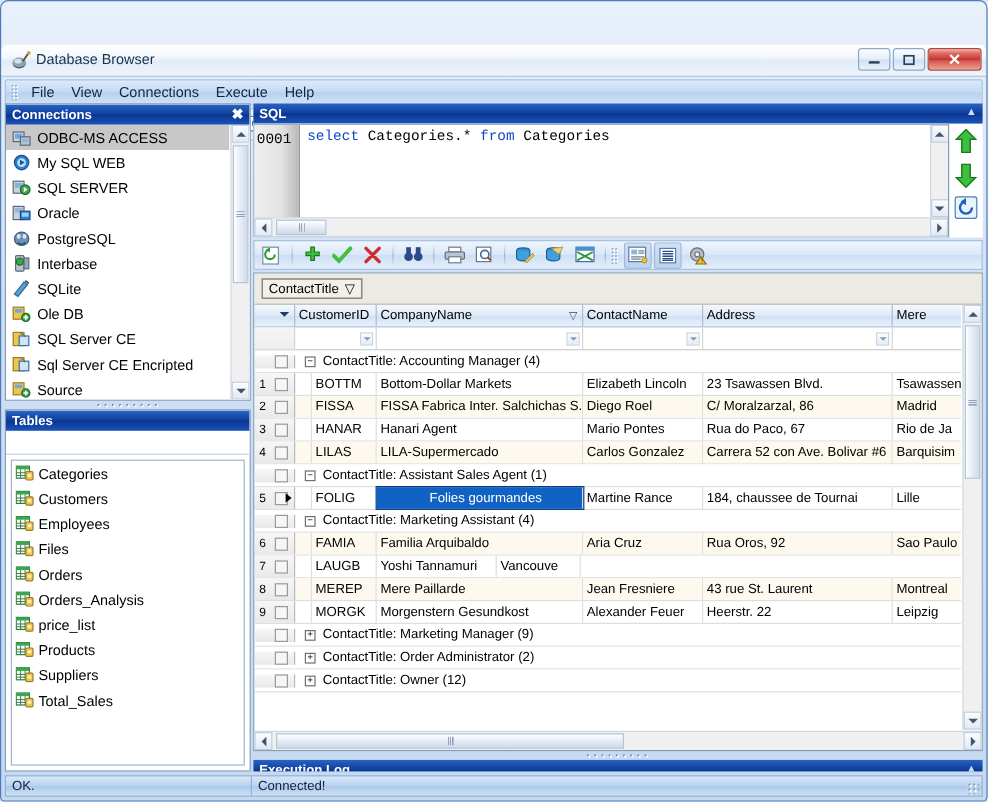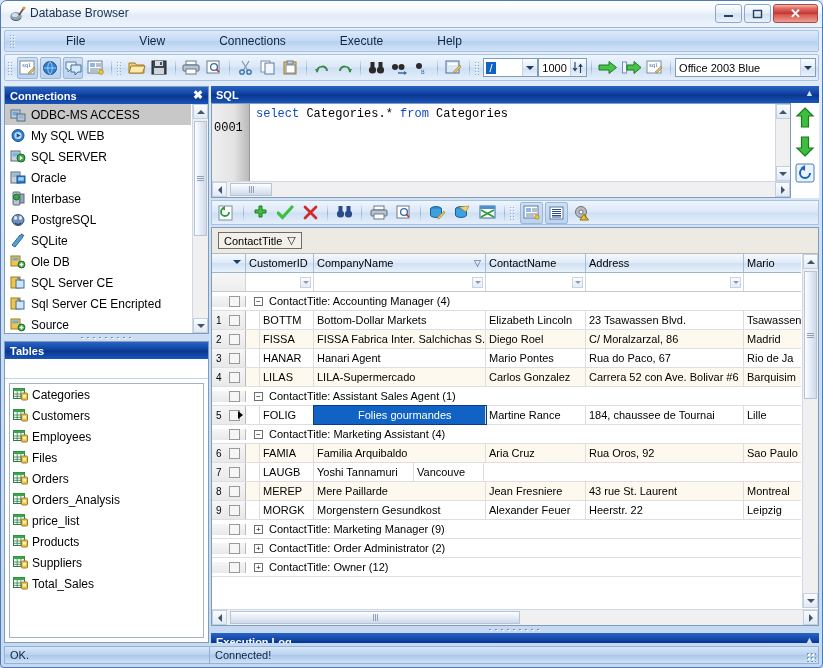--- a/index.html
+++ b/index.html
@@ -15,20 +15,21 @@
     border:1px solid #4f7ab5;
     border-radius:7px 7px 4px 4px;
     overflow:hidden;
   }
   
   .titlebar {
     height:27px; position:relative;
     background: linear-gradient(180deg,#ffffff 0%, #f3f7fc 40%, #e2ebf8 55%, #eef4fc 100%);
     border-bottom:1px solid #9ab6d9;
     border-radius:6px 6px 0 0;
+    margin-top:36px;
   }
   .titlebar .tb-icon {
     position:absolute; left:8px; top:5px; width:17px; height:17px;
   }
   .titlebar .tb-title {
     position:absolute; left:29px; top:5px;
     font-size:12px; color:#15314f; white-space:nowrap;
   }
   .wbtns { position:absolute; right:4px; top:3px; display:flex; gap:2px; }
   .wbtn {
@@ -47,21 +48,21 @@
   .menubar {
     height:22px; margin:2px 3px 0 3px;
     background: linear-gradient(180deg,#ddeafa 0%, #c3d9f3 50%, #b6d0ef 51%, #d3e3f8 100%);
     border:1px solid #a7c2e2; border-radius:2px;
     display:flex; align-items:center; padding-left:4px;
   }
   .grip { width:6px; height:14px; margin-right:4px;
     background-image: radial-gradient(#ffffff 35%, transparent 36%), radial-gradient(#8fa9c8 35%, transparent 36%);
     background-size:3px 3px; background-position:1px 1px, 0 0;
   }
-  .menu-item { padding:2px 7px; font-size:12px; color:#0d2444; cursor:default;margin-left:40px; }
+  .menu-item { padding:2px 7px; font-size:12px; color:#0d2444; cursor:default; }
   
   .toolbar {
     height:27px; margin:2px 3px 0 3px;
     background: linear-gradient(180deg,#eef5fd 0%, #dbe8f8 48%, #cddff4 52%, #e5effb 100%);
     border:1px solid #a7c2e2; border-radius:2px;
     display:flex; align-items:center; padding:0 2px;
   }
   .tbtn {
     width:23px; height:22px; margin:0 1px;
     display:flex; align-items:center; justify-content:center;
@@ -135,21 +136,21 @@
   .tri-rt { width:0;height:0;border-top:4px solid transparent;border-bottom:4px solid transparent;border-left:4px solid #44556b; }
   
   .tbl-search { height:20px; border-bottom:1px solid #c3d2e4; background:#fff; }
   .tbl-list { flex:1; margin:4px; border:1px solid #9fb4cc; background:#fff; overflow:hidden; }
   .titem { height:21px; display:flex; align-items:center; padding-left:3px; font-size:12px; }
   .titem .tico { width:17px; height:15px; margin-right:2px; flex:0 0 17px; }
   .gutter { width:38px; flex:0 0 38px;
     background: linear-gradient(90deg,#efefef 0%, #e3e3e3 60%, #b9b9b9 100%);
     border-right:1px solid #9a9a9a;
     font-family:"Liberation Mono", monospace; font-size:12px; color:#000;
-    padding-top:16px;
+    padding-top:4px;
   }
   .gutter div { height:16px; line-height:16px; padding-left:2px; }
   .code { flex:1; font-family:"Liberation Mono", monospace; font-size:12px; padding-top:2px; padding-left:6px; white-space:pre; }
   .code .kw { color:#1449c4; }
   .code div { height:16px; line-height:16px; }
   .hscroll { height:16px; flex:0 0 16px; background:#f0f0f0; border-top:1px solid #cfd9e6;
     display:flex; align-items:center; position:relative; }
   .hs-arrow { width:15px; height:15px; display:flex; align-items:center; justify-content:center;
     background: linear-gradient(180deg,#fbfdfe,#e1e9f4); border:1px solid #c2cfe0; }
   .hs-thumb { position:absolute; left:18px; width:42px; height:13px; top:1px;
@@ -496,37 +497,37 @@
                     <rect x="2.3" y="3.3" width="6.4" height="4" fill="#9ab8d4"></rect>
                     <rect x="7" y="6" width="8" height="7" fill="#2f7fd0" stroke="#17518f"></rect>
                     <rect x="8.2" y="7.2" width="5.6" height="3.4" fill="#9fd0f5"></rect>
                   </svg>
                 </span>
                 <span>Oracle</span>
               </div>
               <div class="litem">
                 <span class="lico">
                   <svg width="16" height="15" viewBox="0 0 16 15">
-                    <rect x="3" y="1" width="7" height="13" rx="1" fill="#b8c4d0" stroke="#5a6a7a"></rect>
-                    <circle cx="6.5" cy="6" r="3" fill="#3aa84a" stroke="#1a6a28"></circle>
-                    <rect x="10" y="3" width="4" height="9" fill="#9aa8b6" stroke="#5a6a7a"></rect>
-                  </svg>
-                </span>
-                <span>Interbase</span>
-              </div>
-              <div class="litem">
-                <span class="lico">
-                  <svg width="16" height="15" viewBox="0 0 16 15">
                     <ellipse cx="8" cy="8" rx="6" ry="5.5" fill="#6f8fb5" stroke="#3a5a80"></ellipse>
                     <ellipse cx="5.6" cy="6" rx="1.6" ry="2" fill="#dfe9f4"></ellipse>
                     <ellipse cx="10.4" cy="6" rx="1.6" ry="2" fill="#dfe9f4"></ellipse>
                     <path d="M5 11 q3 3 6 0" fill="none" stroke="#2a4a70" stroke-width="1.2"></path>
                   </svg>
                 </span>
                 <span>PostgreSQL</span>
+              </div>
+              <div class="litem">
+                <span class="lico">
+                  <svg width="16" height="15" viewBox="0 0 16 15">
+                    <rect x="3" y="1" width="7" height="13" rx="1" fill="#b8c4d0" stroke="#5a6a7a"></rect>
+                    <circle cx="6.5" cy="6" r="3" fill="#3aa84a" stroke="#1a6a28"></circle>
+                    <rect x="10" y="3" width="4" height="9" fill="#9aa8b6" stroke="#5a6a7a"></rect>
+                  </svg>
+                </span>
+                <span>Interbase</span>
               </div>
               <div class="litem">
                 <span class="lico">
                   <svg width="16" height="15" viewBox="0 0 16 15">
                     <path d="M2 12 L10 2 L13 4 L5 14 Z" fill="#5a9fd4" stroke="#2a6a9a"></path>
                     <path d="M11 1 L14 3" stroke="#3a5a70" stroke-width="1.5"></path>
                   </svg>
                 </span>
                 <span>SQLite</span>
               </div>
@@ -896,21 +897,21 @@
                   <span>CompanyName</span>
                   <span class="sortmark">▽</span>
                 </div>
                 <div class="ch" style="width: 100px; flex: 0 0 100px;">
                   <span>ContactName</span>
                 </div>
                 <div class="ch" style="width: 158px; flex: 0 0 158px;">
                   <span>Address</span>
                 </div>
                 <div class="ch" style="width: 70px; flex: 0 0 70px;">
-                  <span>Mario</span>
+                  <span>Mere</span>
                 </div>
               </div>
             <div class="filterrow" id="grid-filterrow">
                 <div class="fc" style="width: 34px; flex: 0 0 34px; background: linear-gradient(rgb(246, 246, 246), rgb(237, 237, 237));"></div>
                 <div class="fc" style="width: 68px; flex: 0 0 68px;">
                   <span class="fbtn">
                     <i class="tri-d-sm"></i>
                   </span>
                 </div>
                 <div class="fc" style="width: 172px; flex: 0 0 172px;">

